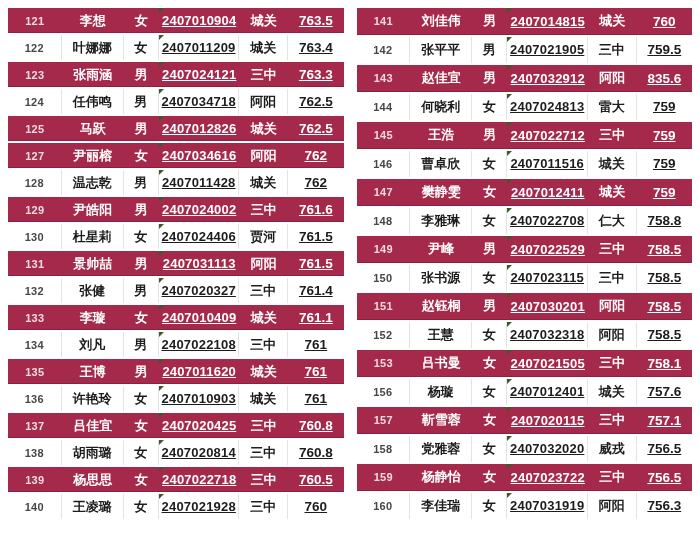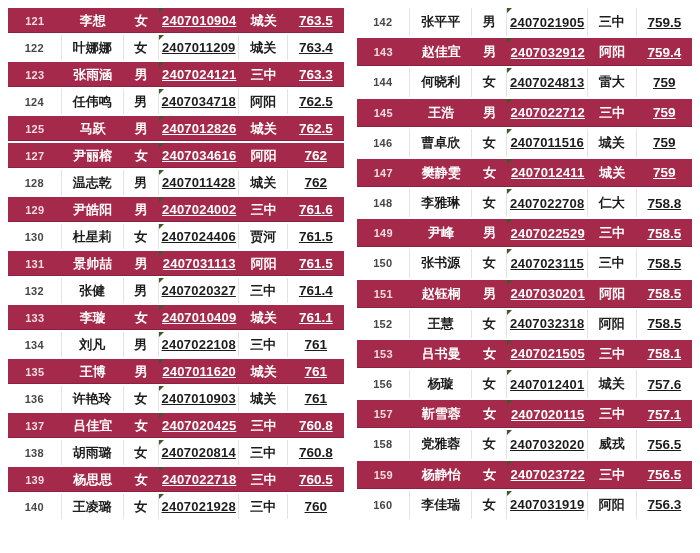--- a/index.html
+++ b/index.html
@@ -239,35 +239,43 @@
     <table class="score-table">
       <colgroup>
         <col class="c-rank">
           <col class="c-name">
           <col class="c-gender">
         <col class="c-id">
           <col class="c-school">
           <col class="c-score">
       </colgroup>
       <tbody>
+          <tr class="hl">
+            <td class="col-rank">141</td>
+            <td class="col-name">刘佳伟</td>
+            <td class="col-gender">男</td>
+            <td class="col-id"><span class="flag"></span><span>2407014815</span></td>
+            <td class="col-school">城关</td>
+            <td class="col-score">760</td>
+          </tr>
           <tr class="plain">
             <td class="col-rank">142</td>
             <td class="col-name">张平平</td>
             <td class="col-gender">男</td>
             <td class="col-id"><span class="flag"></span><span>2407021905</span></td>
             <td class="col-school">三中</td>
             <td class="col-score">759.5</td>
           </tr>
           <tr class="hl">
             <td class="col-rank">143</td>
             <td class="col-name">赵佳宜</td>
             <td class="col-gender">男</td>
             <td class="col-id"><span class="flag"></span><span>2407032912</span></td>
             <td class="col-school">阿阳</td>
-            <td class="col-score">759.4</td>
+            <td class="col-score">835.6</td>
           </tr>
           <tr class="plain">
             <td class="col-rank">144</td>
             <td class="col-name">何晓利</td>
             <td class="col-gender">女</td>
             <td class="col-id"><span class="flag"></span><span>2407024813</span></td>
             <td class="col-school">雷大</td>
             <td class="col-score">759</td>
           </tr>
           <tr class="hl">

